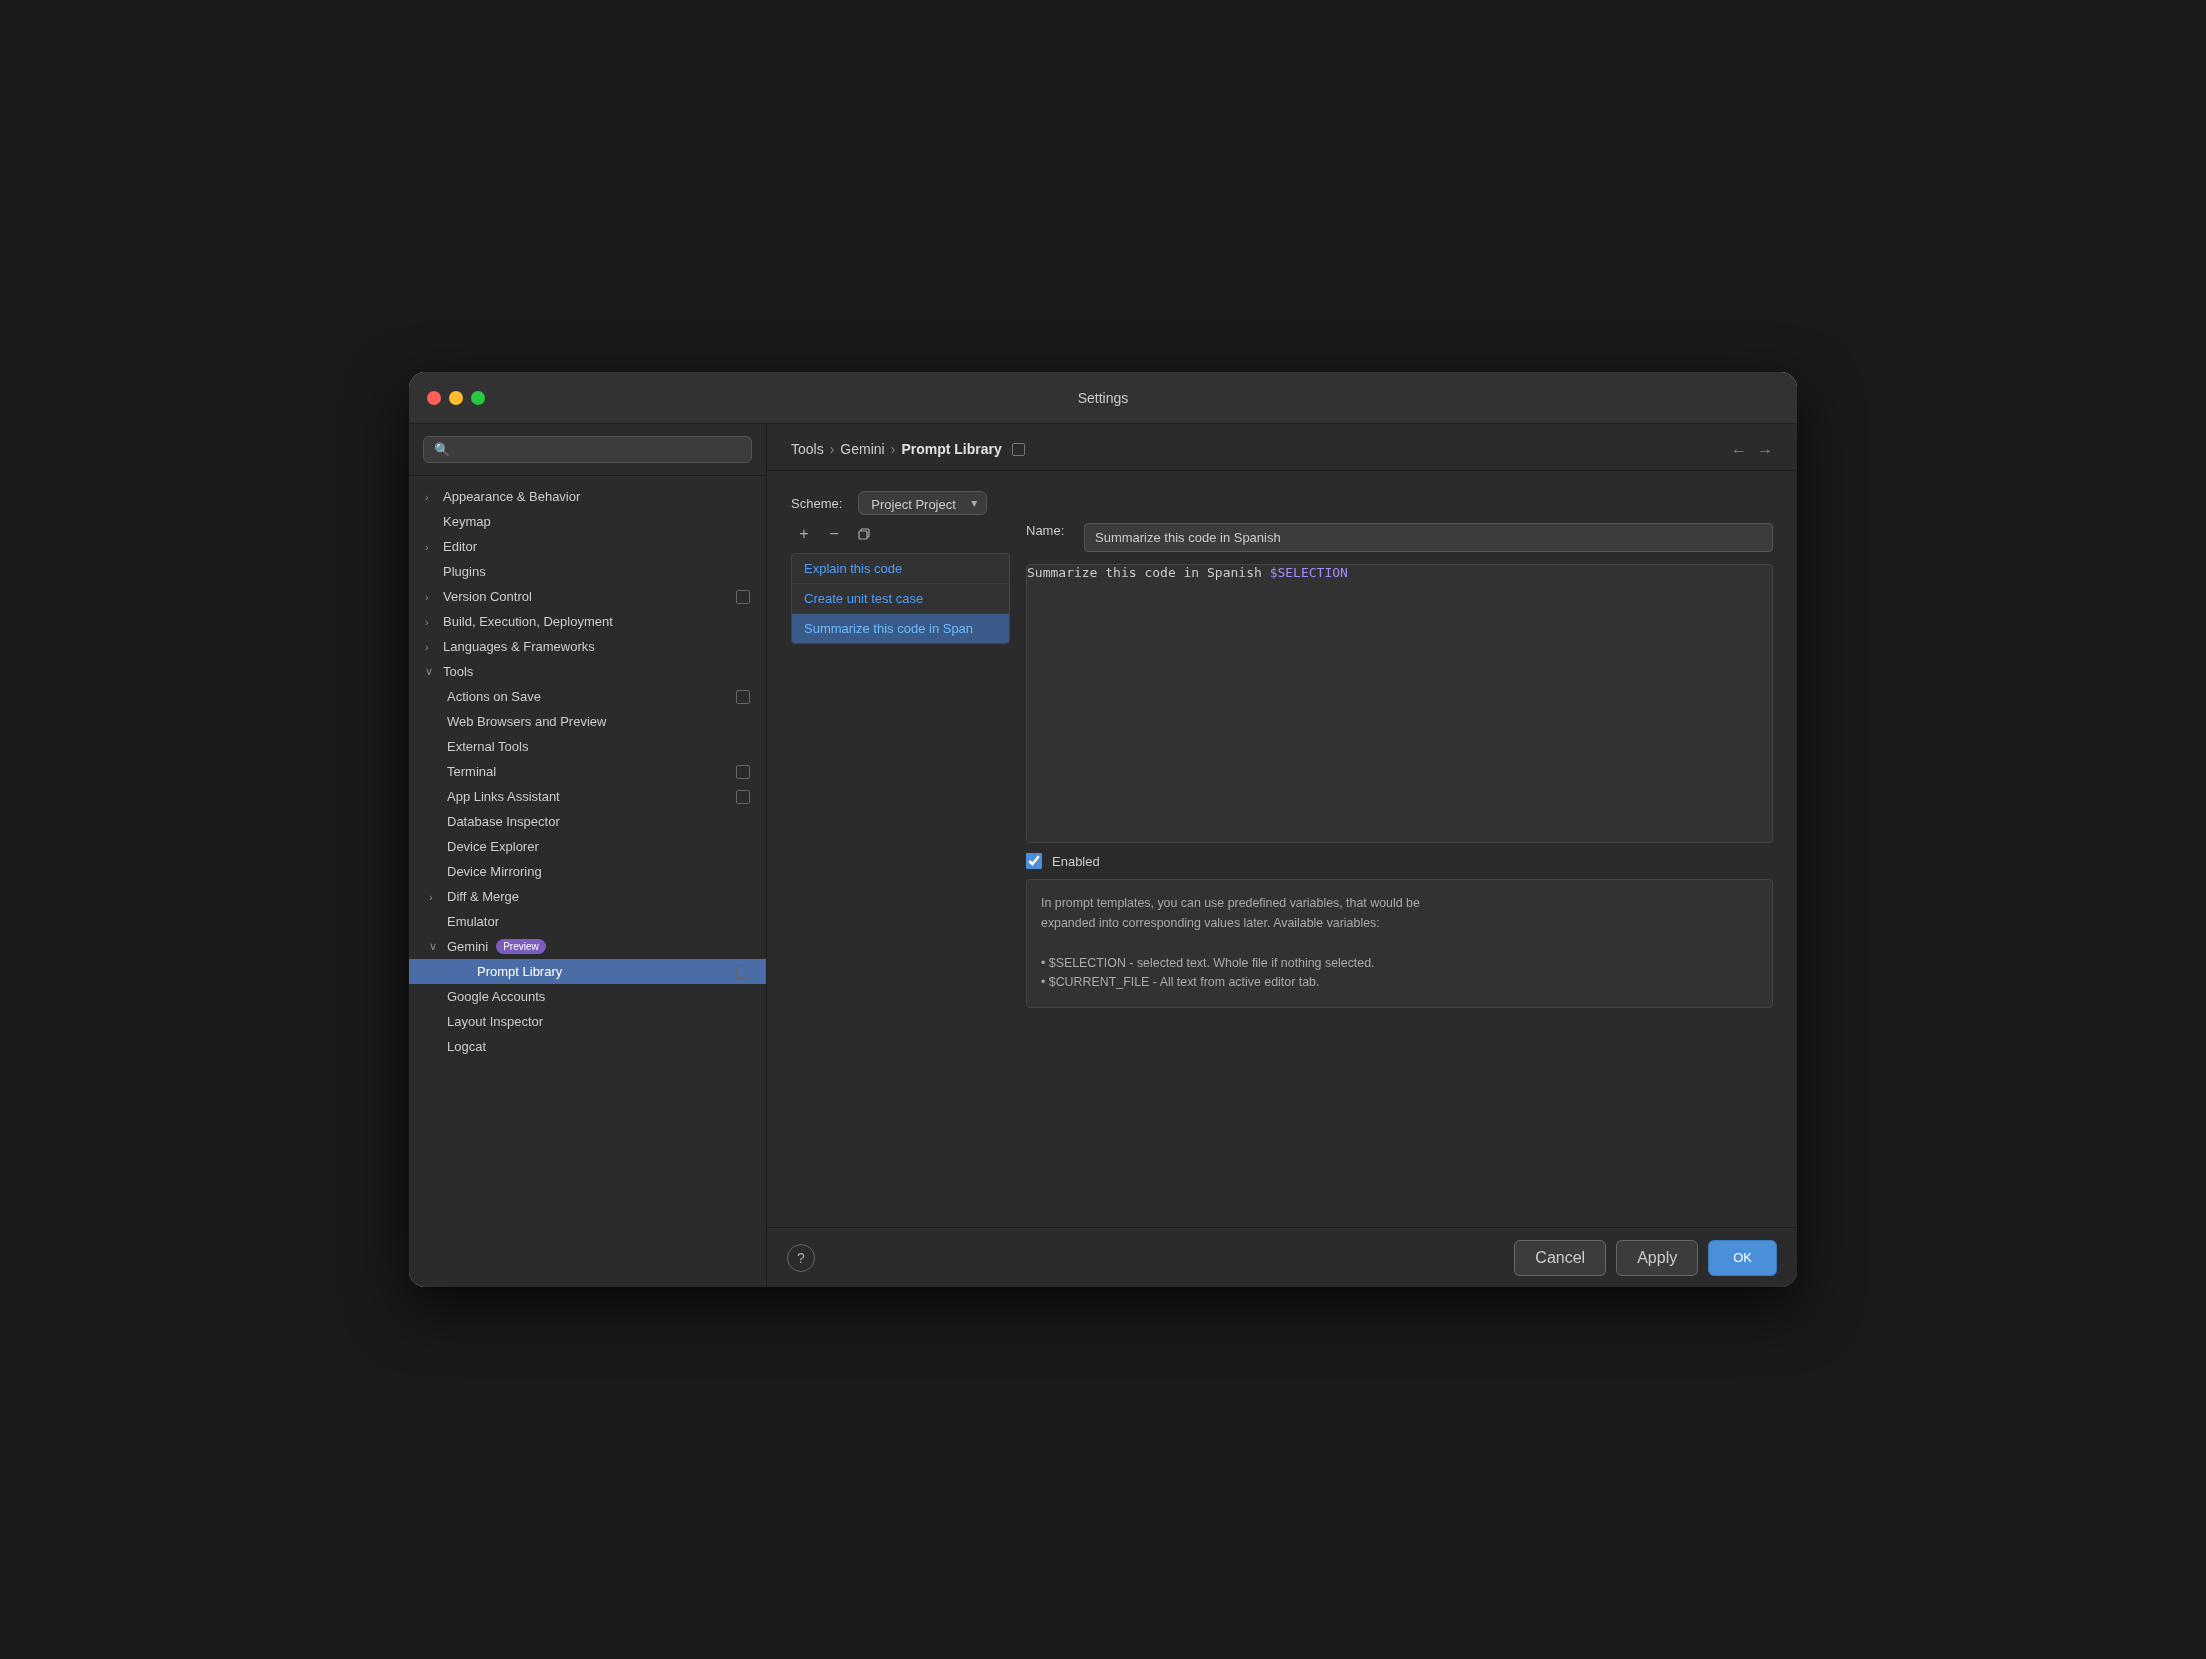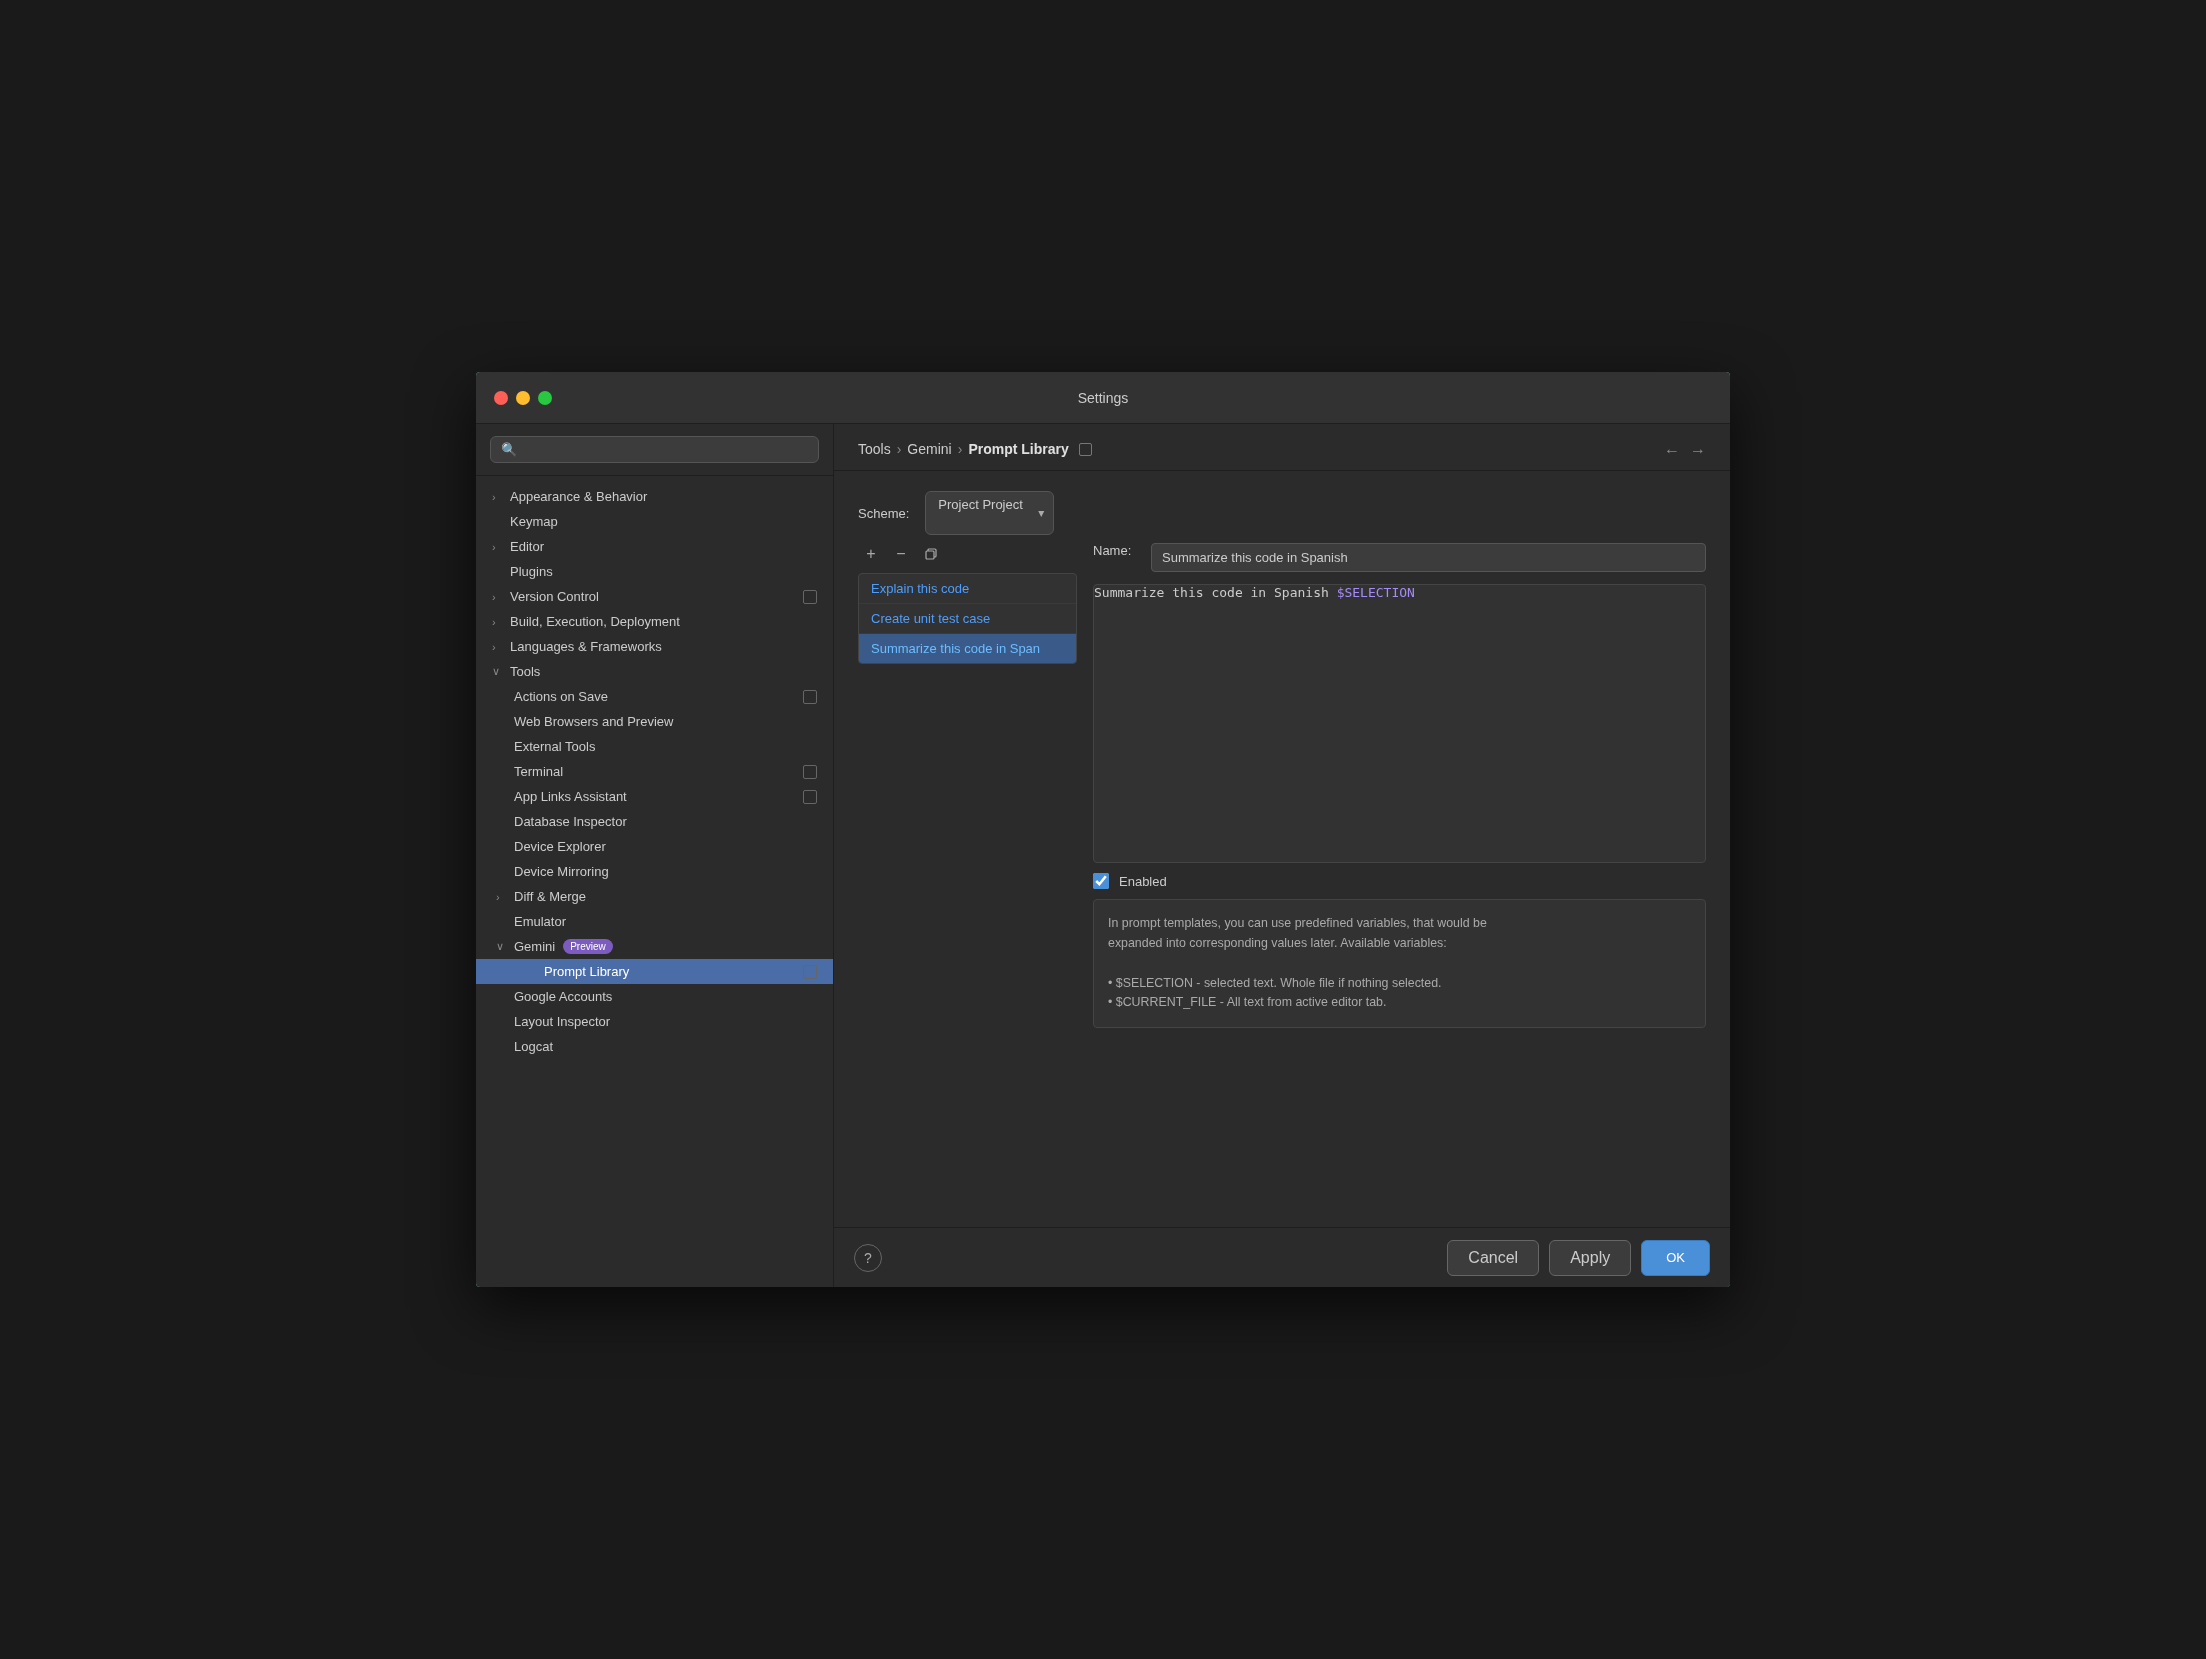--- a/index.html
+++ b/index.html
@@ -5,24 +5,24 @@
     * { box-sizing: border-box; margin: 0; padding: 0; }
     body {
       background: #1a1a1a;
       display: flex;
       align-items: center;
       justify-content: center;
       min-height: 100vh;
       font-family: -apple-system, BlinkMacSystemFont, "Helvetica Neue", Arial, sans-serif;
     }
     .window {
-      width: 1254px;
+      width: 1388px;
       height: 915px;
       background: #86efac;
-      border-radius: 4px;
+      border-radius: 16px;
       overflow: hidden;
       display: flex;
       flex-direction: column;
       box-shadow: 0 20px 60px rgba(0,0,0,0.7);
     }
     .titlebar {
       height: 52px;
       background: #323232;
       display: flex;
       align-items: center;
@@ -177,21 +177,21 @@
       display: flex;
       align-items: center;
       gap: 16px;
       margin-bottom: 8px;
     }
     .scheme-label { color: #cccccc; font-size: 13px; }
     .scheme-select {
       background: #3c3c3c;
       border: 1px solid #555;
       border-radius: 6px;
-      padding: 5px 30px 22px 12px;
+      padding: 5px 30px 2px 12px;
       color: #cccccc;
       font-size: 13px;
       cursor: pointer;
       appearance: none;
       -webkit-appearance: none;
       position: relative;
     }
     .scheme-select-wrapper {
       position: relative;
       display: inline-block;

